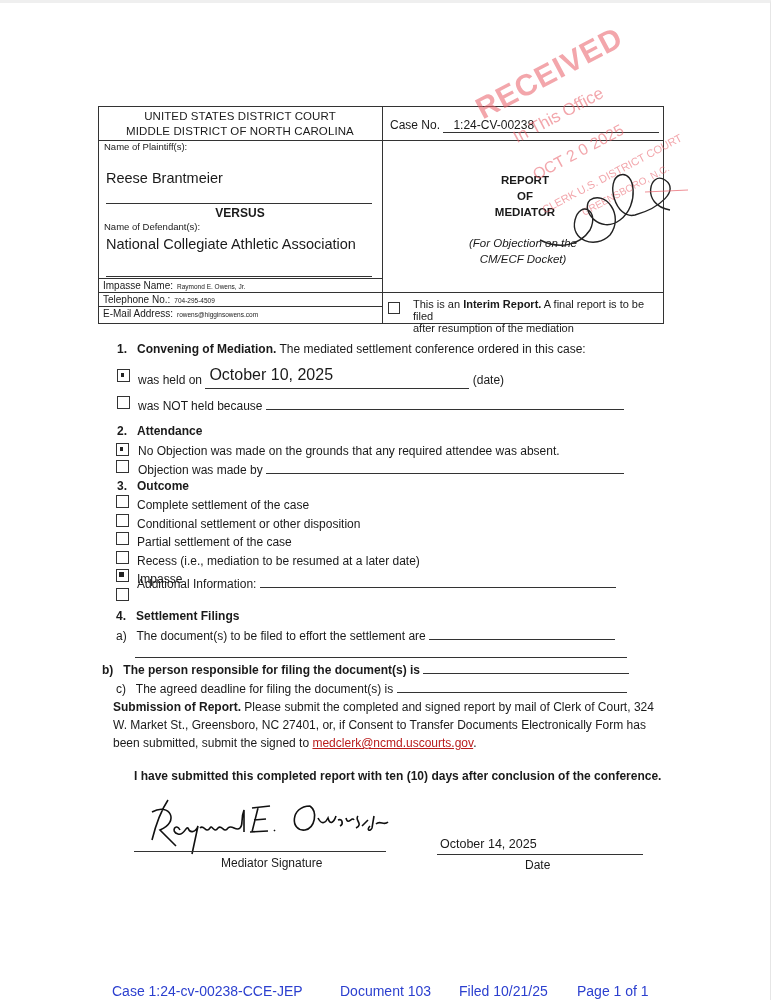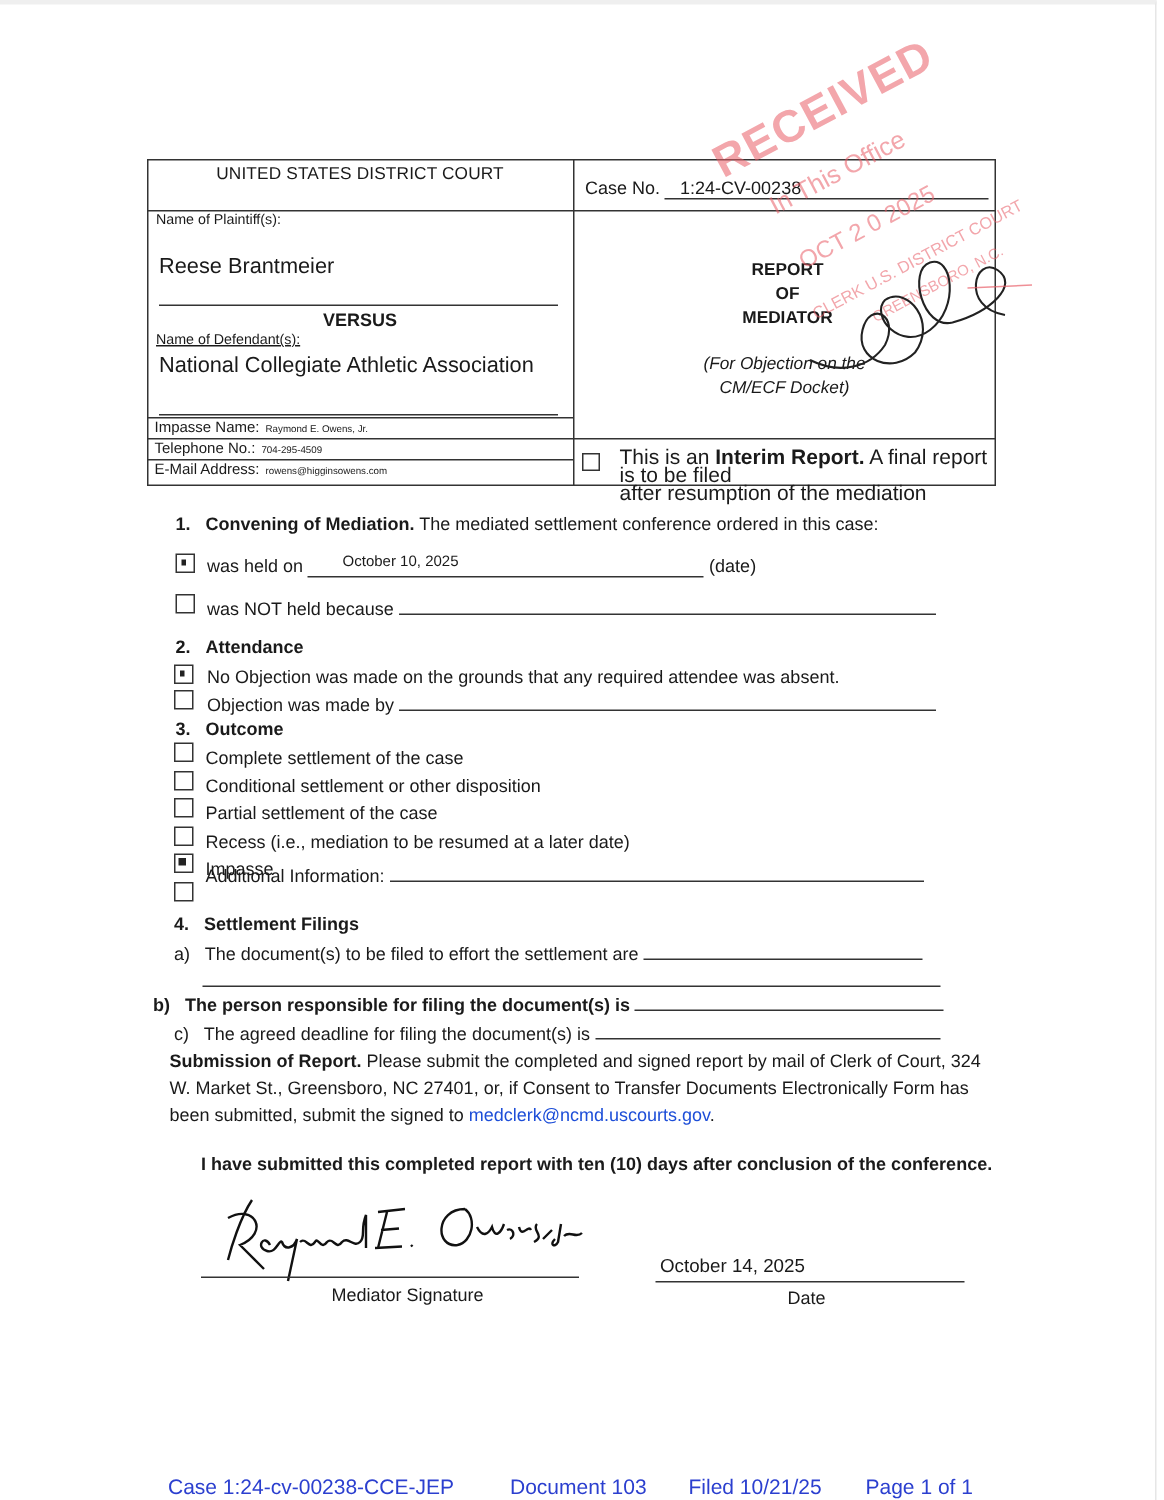--- a/index.html
+++ b/index.html
@@ -24,28 +24,28 @@
   .caseno { position: absolute; left: 390px; top: 118px; font-size: 12px; }
   .caseno .val { display: inline-block; width: 206px; border-bottom: 1px solid #333;
                  font-size: 12px; padding-left: 10px; line-height: 13px; }
   .report { position: absolute; left: 470px; top: 172px; width: 110px; text-align: center;
             font-weight: bold; font-size: 11.5px; line-height: 16px; }
   .placement { position: absolute; left: 452px; top: 235px; width: 142px; text-align: center;
                font-style: italic; font-size: 11.5px; line-height: 16px; }
   .cb { position: absolute; width: 11px; height: 11px; border: 1.3px solid #333; box-sizing: border-box; background: #fff; }
   .cb.dot::after { content: ""; position: absolute; left: 3px; top: 2.5px; width: 3px; height: 4px; background: #222; }
   .cb.fill::after { content: ""; position: absolute; left: 2px; top: 2px; width: 5px; height: 5px; background: #222; }
-  .interim { position: absolute; left: 413px; top: 298px; font-size: 14px; line-height: 12px; width: 250px; }
+  .interim { position: absolute; left: 413px; top: 298px; font-size: 11px; line-height: 12px; width: 250px; }
   .interim b { font-weight: bold; }
   
   .line { position: absolute; font-size: 12px; white-space: nowrap; }
   .bold { font-weight: bold; }
   .uline { display: inline-block; border-bottom: 1px solid #333; vertical-align: baseline; }
   .para { position: absolute; left: 113px; top: 698px; width: 548px; font-size: 12px; line-height: 18px; }
-  .para a { color: #1d4ed8; }
+  .para a { color: #b91c1c; text-decoration: underline; }
   .sigline { position: absolute; height: 1px; background: #333; }
   .footer { position: absolute; top: 983px; left: 0; width: 776px; font-size: 14px; color: #2b3fcf; white-space: nowrap; }
   .footer span { position: absolute; }
   .stamp { position: absolute; color: #e8606a; opacity: 0.75; white-space: nowrap; }
 </style>
 </head>
 <body>
 
 <div class="page-edge"></div>
 
@@ -53,27 +53,28 @@
 <div class="vline"></div>
 <div class="hline" style="left:98px;top:140px;width:566px;"></div>
 <div class="hline" style="left:98px;top:278px;width:284px;"></div>
 <div class="hline" style="left:98px;top:292px;width:566px;"></div>
 <div class="hline" style="left:98px;top:306px;width:284px;"></div>
 <div class="hline" style="left:106px;top:203px;width:266px;height:1px;"></div>
 <div class="hline" style="left:106px;top:276px;width:266px;height:1px;"></div>
 
 <div class="court">
   <div>UNITED STATES DISTRICT COURT</div>
+  <div>MIDDLE DISTRICT OF NORTH CAROLINA</div>
 </div>
 
 <div class="lbl-sm" style="left:104px;top:141px;">Name of Plaintiff(s):</div>
 <div class="party" style="left:106px;top:170px;">Reese Brantmeier</div>
 
 <div class="versus">VERSUS</div>
-<div class="lbl-sm" style="left:104px;top:221px;text-decoration:underline;">Name of Defendant(s):</div>
+<div class="lbl-sm" style="left:104px;top:221px;">Name of Defendant(s):</div>
 <div class="party" style="left:106px;top:236px;">National Collegiate Athletic Association</div>
 
 <div class="med-row" style="top:280px;">
   <span>Impasse Name:</span><span class="v">Raymond E. Owens, Jr.</span>
 </div>
 <div class="med-row" style="top:294px;">
   <span>Telephone No.:</span><span class="v">704-295-4509</span>
 </div>
 <div class="med-row" style="top:308px;">
   <span>E-Mail Address:</span><span class="v">rowens@higginsowens.com</span>
@@ -112,21 +113,21 @@
   <path d="M125 42 L 168 40" fill="none" stroke="#e8606a" stroke-width="1" opacity="0.7"></path>
 </svg>
 
 <div class="line" style="left:117px;top:342px;">
   <span class="bold">1.</span>&nbsp;&nbsp;&nbsp;<span class="bold">Convening of Mediation.</span><span> The mediated settlement conference ordered in this case:</span>
 </div>
 
 <div class="cb dot" style="left:117px;top:369px;width:13px;height:13px;"></div>
 <div class="line" style="left:138px;top:370px;">
   <span>was held on</span>
-  <span class="uline" style="width:264px;"><span style="position:relative;top:-4px;left:23px;font-size:10px;">October 10, 2025</span></span>
+  <span class="uline" style="width:264px;"><span style="position:relative;top:-4px;left:4px;font-size:16px;">October 10, 2025</span></span>
   <span>(date)</span>
 </div>
 
 <div class="cb" style="left:117px;top:396px;width:13px;height:13px;"></div>
 <div class="line" style="left:138px;top:397px;">
   <span>was NOT held because</span>
   <span class="uline" style="width:358px;height:12px;"></span>
 </div>
 
 <div class="line" style="left:117px;top:424px;">

